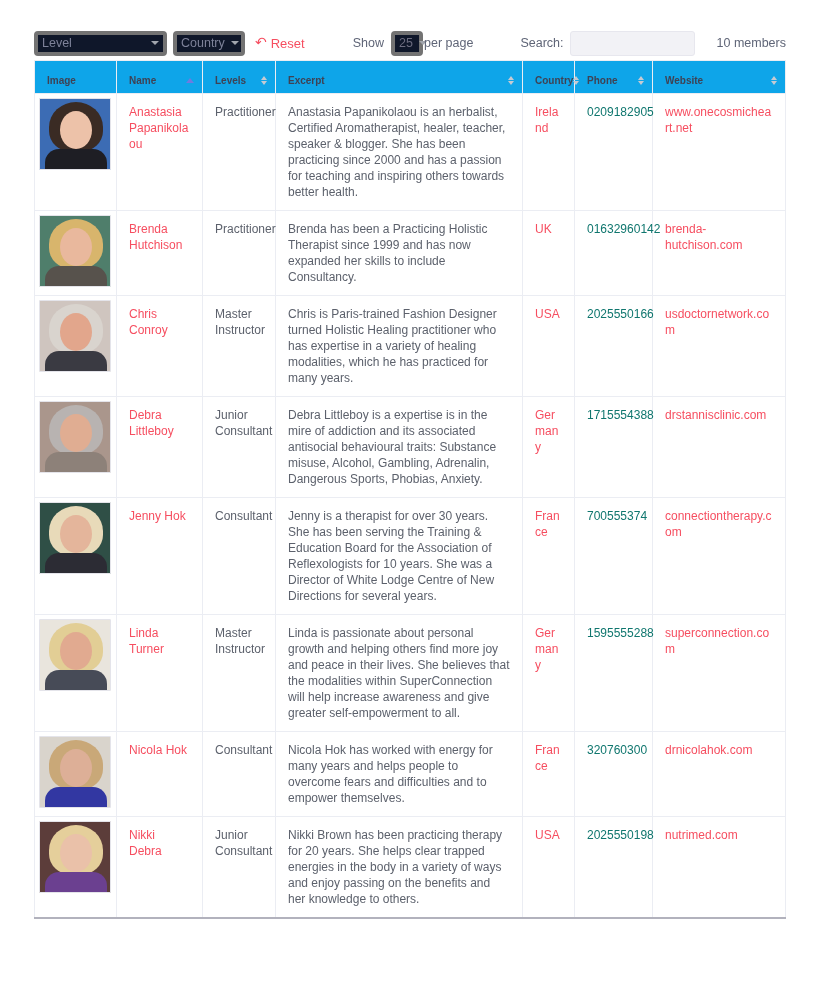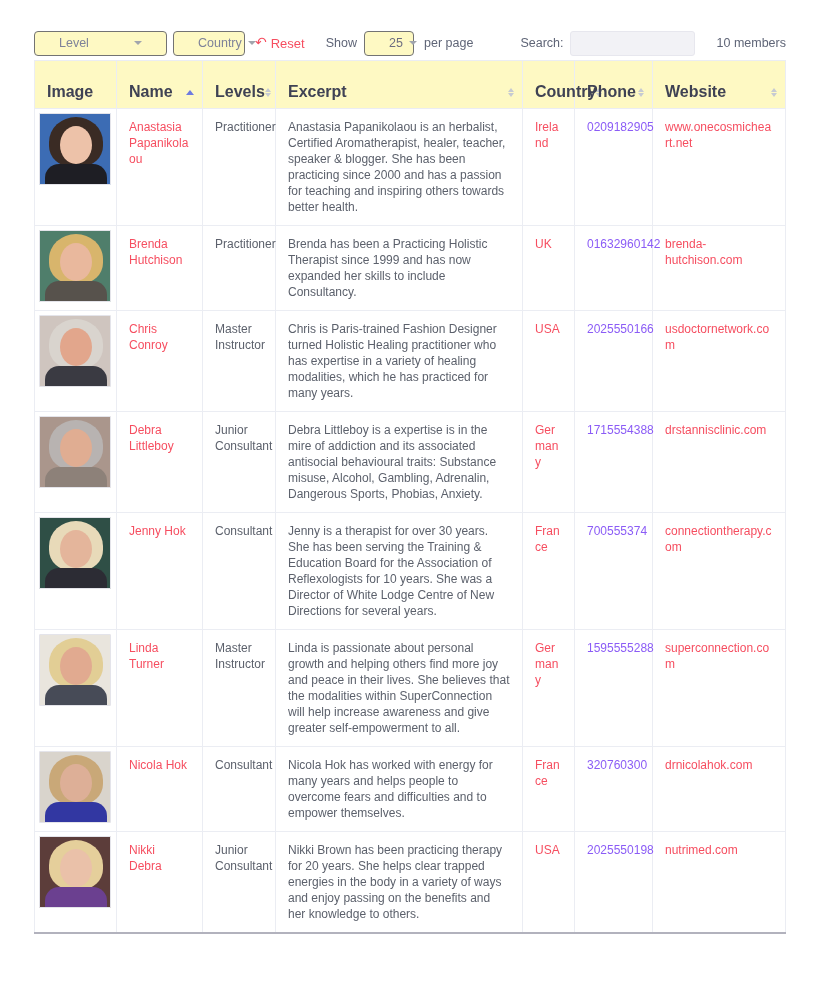--- a/index.html
+++ b/index.html
@@ -9,42 +9,42 @@
     font-family: "Liberation Sans", sans-serif;
     color: #5c616c;
     -webkit-font-smoothing: antialiased;
   }
   .page { padding: 30px 34px 0 34px; }
 
   
   .toolbar { display: flex; align-items: center; margin-bottom: 4px; height: 26px; }
   .select {
     display: inline-flex; align-items: center; justify-content: space-between;
-    height: 25px; border: 1px solid #737373; border-radius: 4px;
-    background: #fef9c3; color: #7e8299; font-size: 12.5px;
-    padding: 0 24px; cursor: pointer; user-select: none;
+    height: 25px; border: 4px solid #737373; border-radius: 4px;
+    background: #0f172a; color: #7e8299; font-size: 12.5px;
+    padding: 0 4px; cursor: pointer; user-select: none;
   }
   .select-level { width: 133px; margin-right: 6px; }
   .select-country { width: 72px; }
   .select-perpage { width: 32px; color: #6d6d80; }
   .caret {
     width: 0; height: 0; margin-left: 6px; flex: 0 0 auto;
     border-left: 4px solid transparent; border-right: 4px solid transparent;
     border-top: 4px solid #a1a5ad;
   }
   .reset-btn {
     display: inline-flex; align-items: center; gap: 4px;
     margin-left: 10px; color: #f64e60; font-size: 13px; cursor: pointer;
     background: none; border: none; font-family: inherit;
   }
   .reset-icon { font-size: 14px; line-height: 1; transform: translateY(-1px); }
   .toolbar-right { margin-left: auto; display: flex; align-items: center; }
   .show-label, .perpage-label, .search-label, .members-count { font-size: 12.5px; color: #5f6577; }
   .show-label { margin-right: 7px; }
-  .perpage-label { margin-left: 10px; margin-right: 18px; }
+  .perpage-label { margin-left: 1px; margin-right: 18px; }
   .search-label { margin-right: 6px; margin-left: 29px; }
   .search-input {
     width: 125px; height: 25px; border: 1px solid #e7e7ee; border-radius: 3px;
     background: #f2f2f6; outline: none; padding: 0 8px;
     font-family: inherit; font-size: 12.5px; color: #5c616c;
   }
   .members-count { margin-left: 22px; }
 
   
   table.members {
@@ -53,38 +53,38 @@
   }
   col.c-image   { width: 82px; }
   col.c-name    { width: 86px; }
   col.c-level   { width: 73px; }
   col.c-excerpt { width: 247px; }
   col.c-country { width: 52px; }
   col.c-phone   { width: 78px; }
   col.c-website { width: 133px; }
 
   th {
-    border: 1px solid #ebedf3; padding: 22px 8px 7px 12px;
-    font-size: 16px; font-weight: bold; color: #3f4254; text-align: left;
-    vertical-align: middle; cursor: pointer; background: #fef9c3;
+    border: 1px solid #ebedf3; padding: 14px 8px 7px 12px;
+    font-size: 10px; font-weight: bold; color: #3f4254; text-align: left;
+    vertical-align: middle; cursor: pointer; background: #0ea5e9;
   }
   .th-inner { display: flex; align-items: center; justify-content: space-between; }
   .sort-icon { display: inline-flex; flex-direction: column; gap: 1px; align-items: center; }
   .tri { width: 0; height: 0; display: block; }
   .tri-up   { border-left: 3.5px solid transparent; border-right: 3.5px solid transparent; border-bottom: 4px solid #c6cad2; }
   .tri-down { border-left: 3.5px solid transparent; border-right: 3.5px solid transparent; border-top: 4px solid #c6cad2; }
   .sort-icon-asc .tri-up { border-left-width: 4px; border-right-width: 4px; border-bottom: 5px solid #6e7be0; }
 
   td {
     border: 1px solid #ebedf3; padding: 10px 12px;
     font-size: 12px; line-height: 16px; vertical-align: top; color: #5c616c;
   }
   td.td-image { padding: 4px; }
   a.link { color: #f64e60; text-decoration: none; cursor: pointer; word-wrap: break-word; }
-  .td-phone span { color: #8b5cf6; }
+  .td-phone span { color: #0f766e; }
 
   
   .photo {
     width: 72px; height: 72px; position: relative; overflow: hidden;
     border: 1px solid #e4e4ea; border-radius: 1px; cursor: pointer;
   }
   .photo span { position: absolute; display: block; }
   .av-hair  { width: 54px; height: 50px; left: 9px; top: 3px; border-radius: 50% 50% 42% 42%; }
   .av-face  { width: 32px; height: 38px; left: 20px; top: 12px; border-radius: 50%; }
   .av-torso { width: 62px; height: 24px; left: 5px; bottom: -4px; border-radius: 14px 14px 0 0; }

